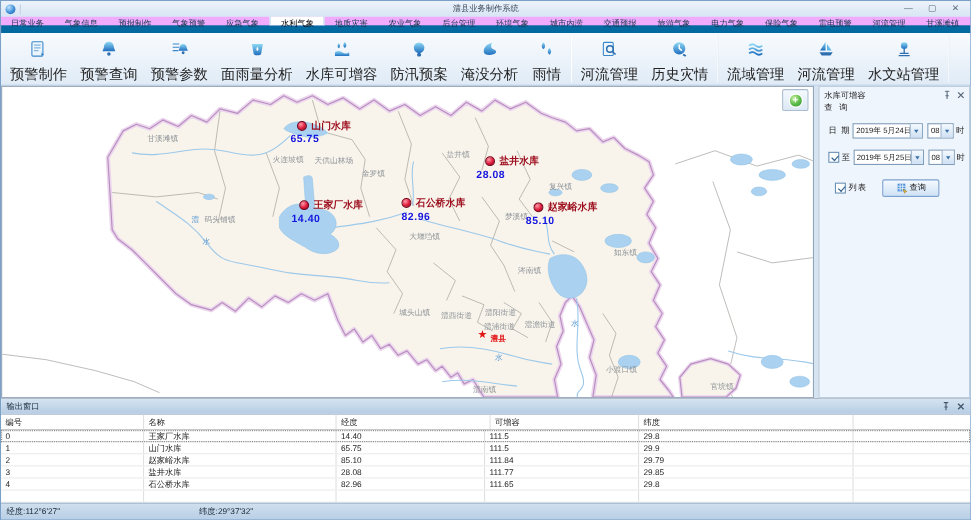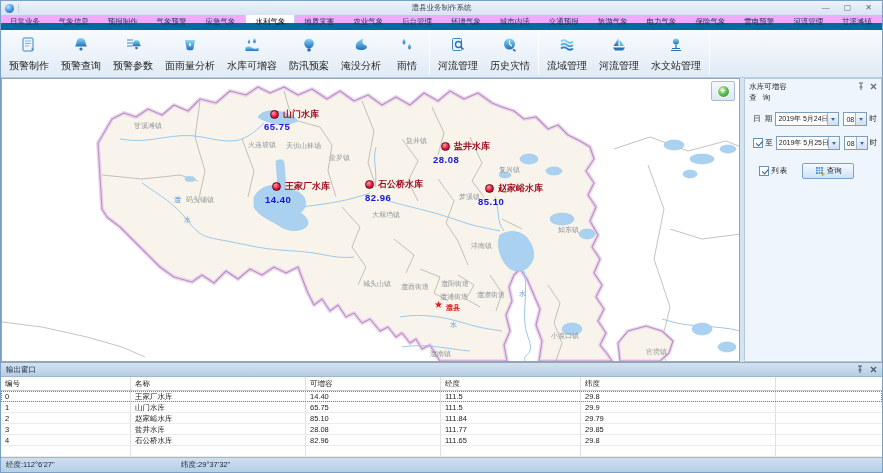--- a/index.html
+++ b/index.html
@@ -19,21 +19,21 @@
   
   .menubar { height:15px; background:#f0abfc; border-bottom:7px solid #0369a1; display:flex; flex:0 0 auto; }
   .tab { flex:1; text-align:center; font-size:7.5px; line-height:14px; color:#17344f; white-space:nowrap; border-right:1px solid transparent; }
   .tab.active { background:#fff; border-left:1px solid #c5d6ea; border-right:1px solid #c5d6ea; color:#000; }
 
   
   .toolbar { height:48px; background:linear-gradient(#f8fbfe,#e0ebf6); border-bottom:1px solid #b9cde2; display:flex; align-items:stretch; padding-left:2px; flex:0 0 auto; }
   .tgroup { display:flex; align-items:stretch; }
   .titem { display:flex; flex-direction:column; align-items:center; justify-content:flex-start; padding:3px 6px 0 6px; min-width:40px; }
   .ticon { height:24px; display:flex; align-items:center; justify-content:center; }
-  .tlabel { font-size:10px; color:#222; margin-top:2px; white-space:nowrap; }
+  .tlabel { font-size:13px; color:#222; margin-top:2px; white-space:nowrap; }
   .tsep { width:1px; background:#c4d5e7; border-right:1px solid #ffffff; margin:2px 2px; }
 
   
   .content { flex:0 0 284px; display:flex; background:#d6e4f2; }
   .mapwrap { width:741px; border:1px solid #93a5b8; background:#fff; position:relative; overflow:hidden; }
   .map { position:absolute; left:0; top:0; width:739px; height:282px; }
   .map svg { position:absolute; left:0; top:0; }
   .town { position:absolute; font-size:7px; color:#90959a; white-space:nowrap; }
   .rivchar { position:absolute; font-size:7px; color:#5b9bd5; }
   .resdot { position:absolute; width:9px; height:9px; border-radius:50%;
@@ -467,22 +467,22 @@
         <span class="xicon">
             <svg width="7" height="7" viewBox="0 0 7 7">
               <path d="M1 1l5 5M6 1l-5 5" stroke="#44586c" stroke-width="1.2"></path>
             </svg>
           </span>
       </span>
     </div>
     <div class="trow head">
       <div class="tc c0">编号</div>
       <div class="tc c1">名称</div>
+      <div class="tc c3">经度</div>
       <div class="tc c2">可增容</div>
-      <div class="tc c3">经度</div>
       <div class="tc c4">纬度</div>
       <div class="tc c5"></div>
     </div>
     <div class="trow sel">
       <div class="tc c0">0</div>
       <div class="tc c1">王家厂水库</div>
       <div class="tc c2">14.40</div>
       <div class="tc c3">111.5</div>
       <div class="tc c4">29.8</div>
       <div class="tc c5"></div>

